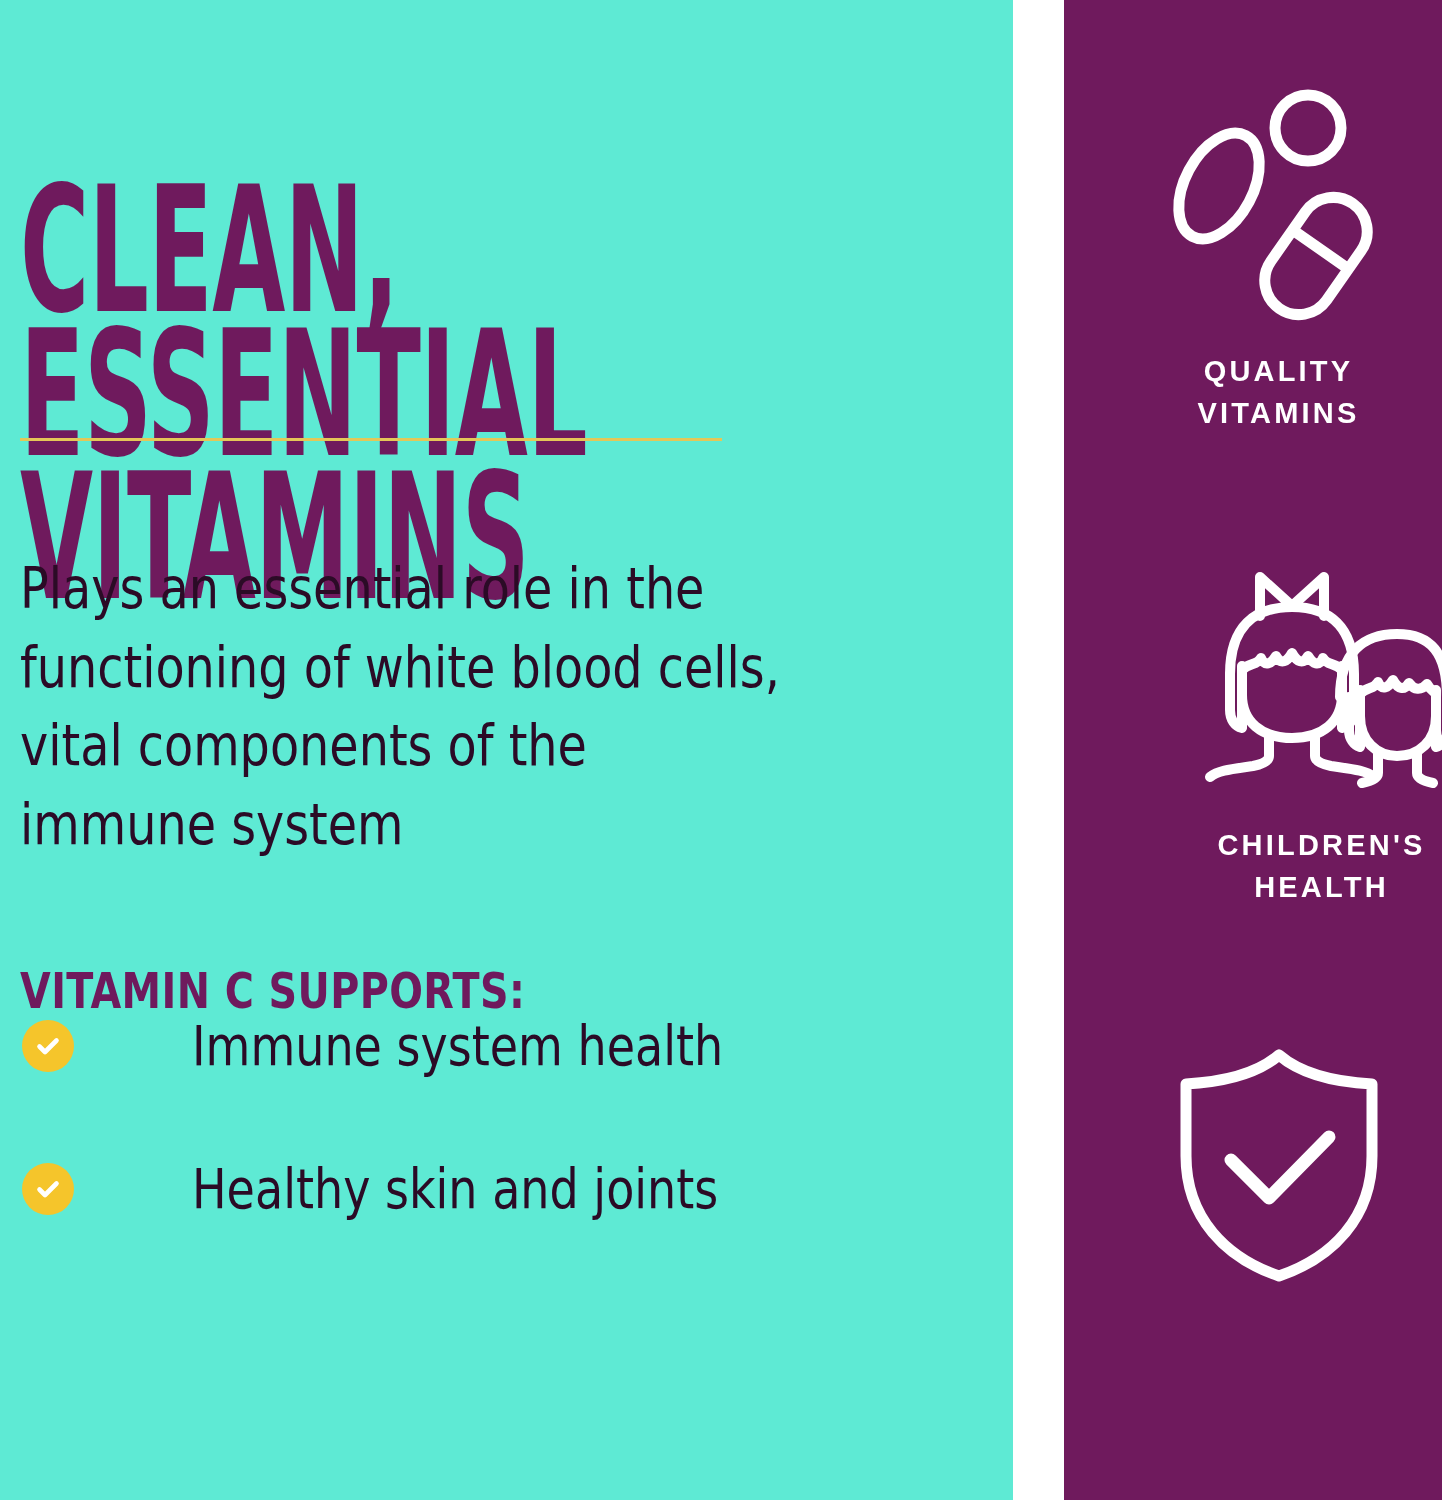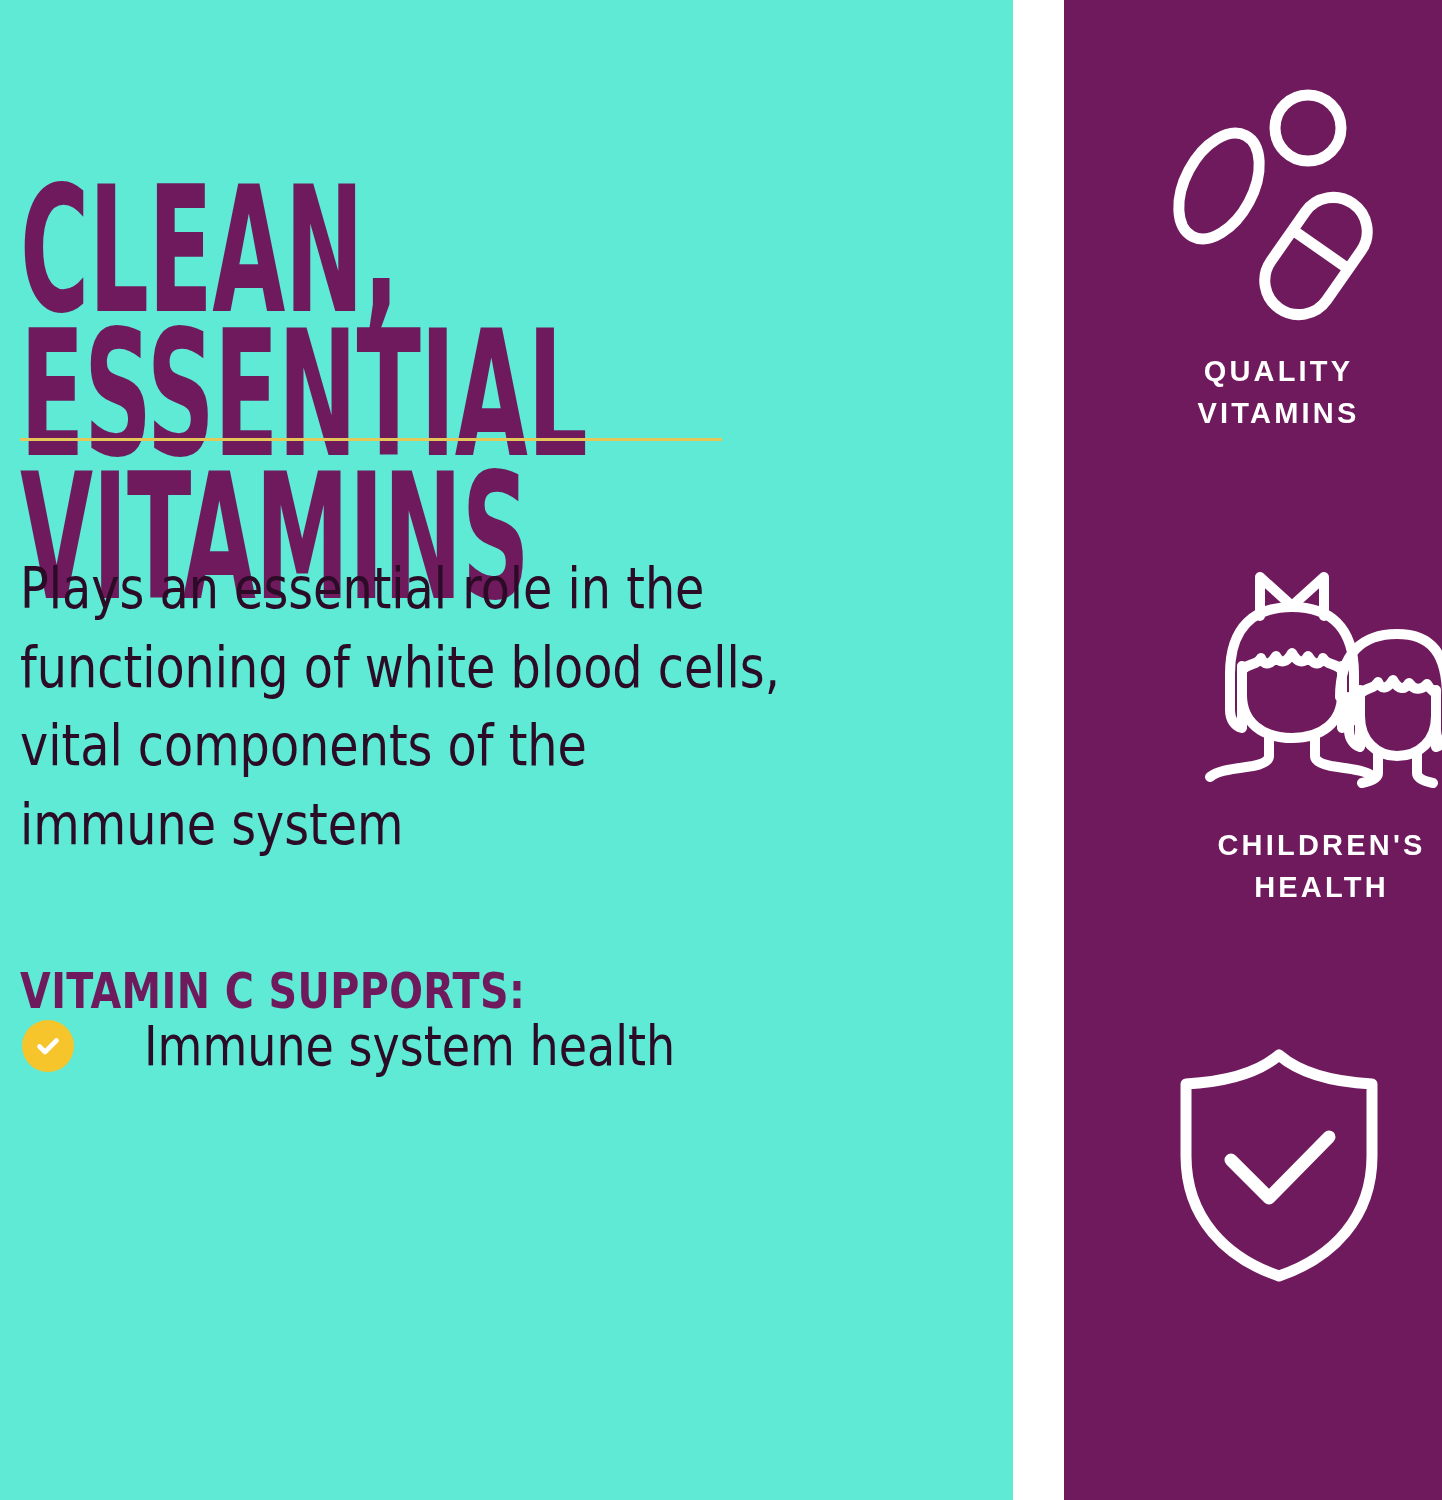--- a/index.html
+++ b/index.html
@@ -55,21 +55,21 @@
     letter-spacing:0.5px;
     transform:scaleX(0.90);
     transform-origin:left top;
     white-space:nowrap;
   }
 
   .bullet-list{
     position:absolute;left:22px;top:1012px;width:900px;
   }
   .bullet-row{
-    display:flex;align-items:center;height:68px;margin-bottom:75px;
+    display:flex;align-items:center;height:68px;margin-bottom:75px;gap:48px;
   }
   .bullet-dot{
     flex:0 0 auto;width:52px;height:52px;border-radius:50%;
     background:#F5C52B;
     display:flex;align-items:center;justify-content:center;
     margin-right:70px;
   }
   .bullet-dot svg{display:block;}
   .bullet-text{
     color:#2B0B26;
@@ -135,20 +135,28 @@
 
       <li class="bullet-row">
         <span class="bullet-dot">
           <svg width="30" height="30" viewBox="0 0 30 30" aria-hidden="true">
             <path d="M6.5 15.5 L12 21 L23.5 9.5" fill="none" stroke="#FFFFFF" stroke-width="4.6" stroke-linecap="round" stroke-linejoin="round"></path>
           </svg>
         </span>
         <span class="bullet-text">Immune system health</span>
       </li>
 
+      <li class="bullet-row">
+        <span class="bullet-dot">
+          <svg width="30" height="30" viewBox="0 0 30 30" aria-hidden="true">
+            <path d="M6.5 15.5 L12 21 L23.5 9.5" fill="none" stroke="#FFFFFF" stroke-width="4.6" stroke-linecap="round" stroke-linejoin="round"></path>
+          </svg>
+        </span>
+        <span class="bullet-text">Healthy skin and joints</span>
+      </li>
 
 
     </ul>
   </div>
 
   <div class="sidebar">
 
     <div class="feature feature-1">
       <div class="feature-icon">
         <svg width="240" height="230" viewBox="0 0 240 230" aria-hidden="true">

